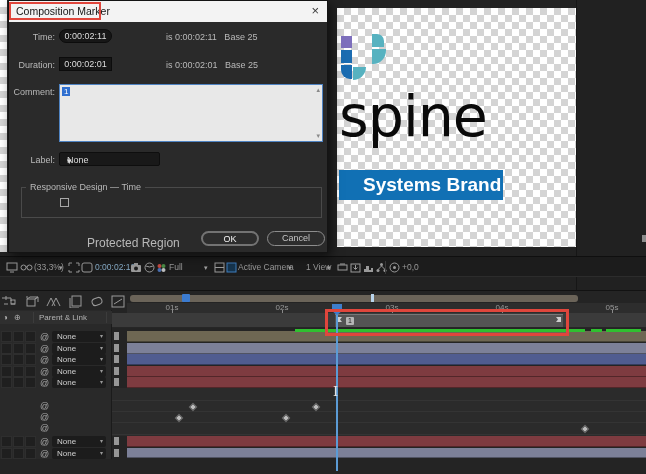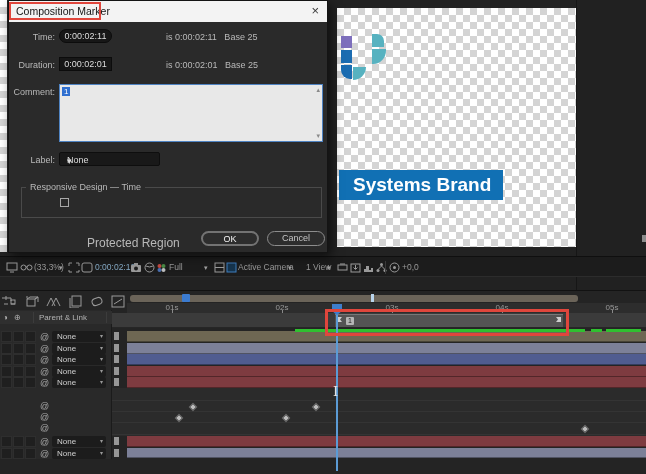--- a/index.html
+++ b/index.html
@@ -76,38 +76,39 @@
   .pickwhip{font-size:9px;color:#a8a8a8;line-height:10px;}
   .row-dd{left:52px;width:54px;height:11px;background:#1c1c1c;border-radius:2px;}
   .row-dd .val{left:5px;top:1px;font-size:8px;color:#d0d0d0;line-height:9px;}
   .row-dd .ch{right:3px;top:1px;font-size:6px;color:#999;}
   .bottom-strip{left:0;top:168px;width:646px;height:16px;background:#242424;}
   
   .viewport{left:337px;top:8px;width:239px;height:239px;}
   .logo-word{left:2px;top:80px;font-family:"DejaVu Sans",sans-serif;font-size:57px;line-height:1;
              color:#0a0a0a;letter-spacing:-1px;}
   .banner{left:2px;top:162px;width:164px;height:30px;color:#fff;font-size:19px;font-weight:bold;
-          line-height:30px;padding-left:14px;}
+          line-height:30px;padding-left:24px;}
   .right-panel{left:576px;top:0;width:70px;height:290px;background:#212121;border-left:1px solid #161616;}
   svg{display:block;}
 </style>
 </head>
 <body>
 
 <div id="app">
 
   <div class="checker" style="left:0;top:0;width:7px;height:252px;"></div>
 
   <div class="viewport checker">
     <div style="left:4px;top:28px;width:11px;height:12px;background:#7d6fbc;"></div>
     <div style="left:4px;top:42px;width:11px;height:13px;background:#1b6cb1;"></div>
     <div style="left:4px;top:57px;width:11px;height:14px;background:#1b6cb1;border-bottom-left-radius:9px;"></div>
     <div style="left:16px;top:59px;width:13px;height:13px;background:#57b2c0;border-bottom-right-radius:13px;"></div>
     <div style="left:35px;top:26px;width:12px;height:13px;background:#57b2c0;border-top-right-radius:7px;"></div>
     <div style="left:35px;top:41px;width:14px;height:15px;background:#57b2c0;border-radius:0 0 90% 0;"></div>
+    <div class="logo-word txt">spine</div>
     <div class="banner txt" style="background:#1170b4;" title="Systems Brand">Systems Brand</div>
   </div>
 
   <div class="right-panel">
     <div style="left:65px;top:235px;width:5px;height:7px;background:#8b8b8b;"></div>
   </div>
 
   <div class="dialog">
     <div class="titlebar"></div>
     <div class="dlg-title txt">Composition Marker</div>

